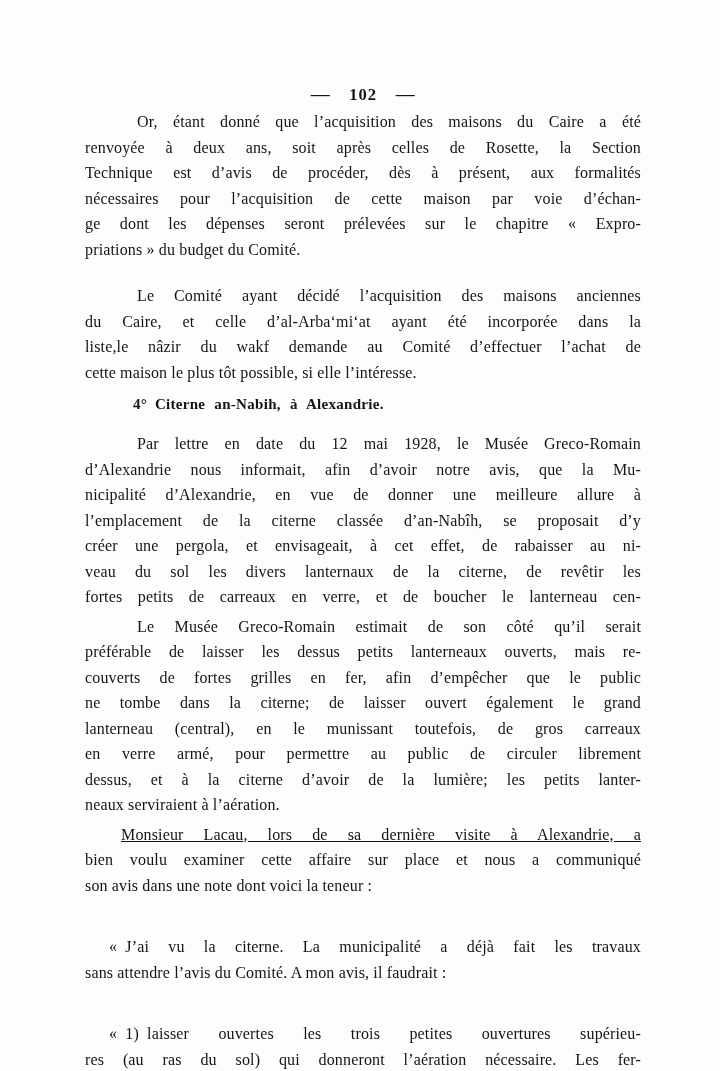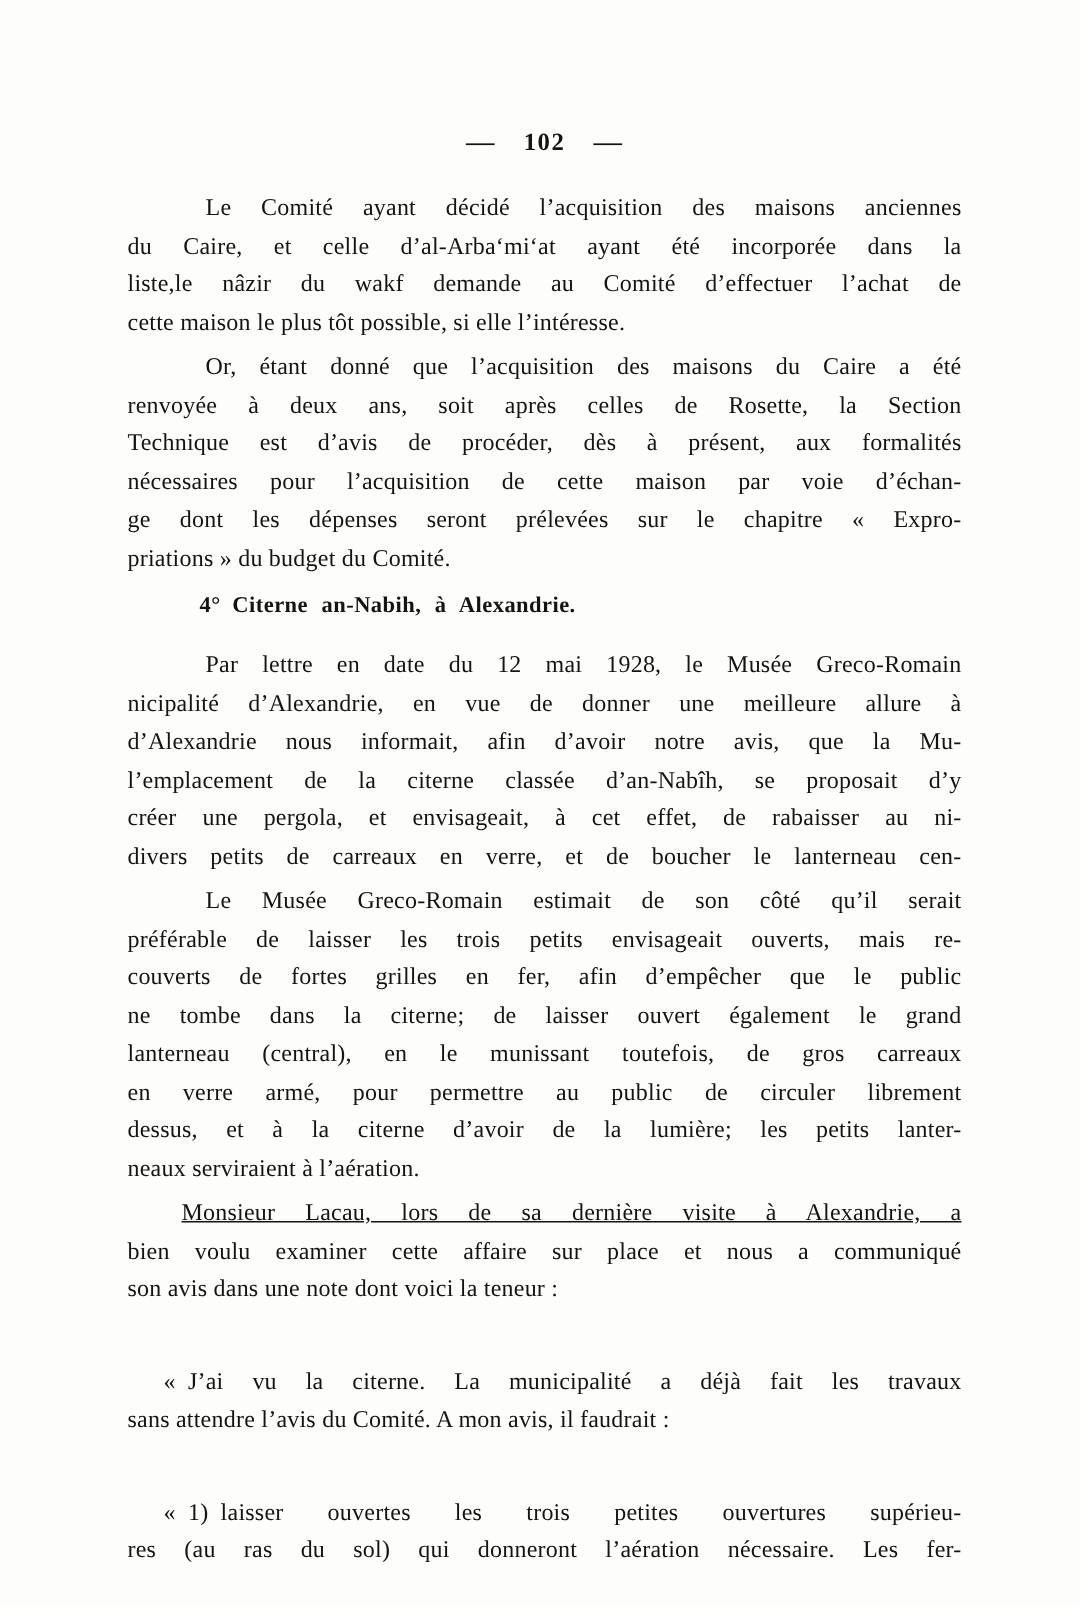--- a/index.html
+++ b/index.html
@@ -75,50 +75,51 @@
 
 <div class="sheet">
   <div class="textblock">
 
     <div class="pagenum">
       <span class="dash">—</span>
       <span>102</span>
       <span class="dash">—</span>
     </div>
 
-    <div class="para first-para">
-      <div class="ln fi-lg">Le Comité ayant décidé l’acquisition des maisons anciennes</div>
-      <div class="ln">du Caire, et celle d’al-Arba‘mi‘at ayant été incorporée dans la</div>
-      <div class="ln">liste,le nâzir du wakf demande au Comité d’effectuer l’achat de</div>
-      <div class="ln end">cette maison le plus tôt possible, si elle l’intéresse.</div>
-    </div>
-
     <div class="para">
       <div class="ln fi-lg">Or, étant donné que l’acquisition des maisons du Caire a été</div>
       <div class="ln">renvoyée à deux ans, soit après celles de Rosette, la Section</div>
       <div class="ln">Technique est d’avis de procéder, dès à présent, aux formalités</div>
       <div class="ln">nécessaires pour l’acquisition de cette maison par voie d’échan-</div>
       <div class="ln">ge dont les dépenses seront prélevées sur le chapitre « Expro-</div>
       <div class="ln end">priations » du budget du Comité.</div>
     </div>
 
+    <div class="para first-para">
+      <div class="ln fi-lg">Le Comité ayant décidé l’acquisition des maisons anciennes</div>
+      <div class="ln">du Caire, et celle d’al-Arba‘mi‘at ayant été incorporée dans la</div>
+      <div class="ln">liste,le nâzir du wakf demande au Comité d’effectuer l’achat de</div>
+      <div class="ln end">cette maison le plus tôt possible, si elle l’intéresse.</div>
+    </div>
+
     <div class="heading">4° Citerne an-Nabih, à Alexandrie.</div>
 
     <div class="para">
       <div class="ln fi-lg">Par lettre en date du 12 mai 1928, le Musée Greco-Romain</div>
+      <div class="ln">d’Alexandrie nous informait, afin d’avoir notre avis, que la Mu-</div>
       <div class="ln">nicipalité d’Alexandrie, en vue de donner une meilleure allure à</div>
-      <div class="ln">d’Alexandrie nous informait, afin d’avoir notre avis, que la Mu-</div>
       <div class="ln">l’emplacement de la citerne classée d’an-Nabîh, se proposait d’y</div>
       <div class="ln">créer une pergola, et envisageait, à cet effet, de rabaisser au ni-</div>
-      <div class="ln">divers petits de carreaux en verre, et de boucher le lanterneau cen-</div>
+      <div class="ln">veau du sol les divers lanternaux de la citerne, de revêtir les</div>
+      <div class="ln">fortes petits de carreaux en verre, et de boucher le lanterneau cen-</div>
     </div>
 
     <div class="para">
       <div class="ln fi-lg">Le Musée Greco-Romain estimait de son côté qu’il serait</div>
-      <div class="ln">préférable de laisser les trois petits envisageait ouverts, mais re-</div>
+      <div class="ln">préférable de laisser les dessus petits lanterneaux ouverts, mais re-</div>
       <div class="ln">couverts de fortes grilles en fer, afin d’empêcher que le public</div>
       <div class="ln">ne tombe dans la citerne; de laisser ouvert également le grand</div>
       <div class="ln">lanterneau (central), en le munissant toutefois, de gros carreaux</div>
       <div class="ln">en verre armé, pour permettre au public de circuler librement</div>
       <div class="ln">dessus, et à la citerne d’avoir de la lumière; les petits lanter-</div>
       <div class="ln end">neaux serviraient à l’aération.</div>
     </div>
 
     <div class="para">
       <div class="ln fi-md">Monsieur Lacau, lors de sa dernière visite à Alexandrie, a</div>

